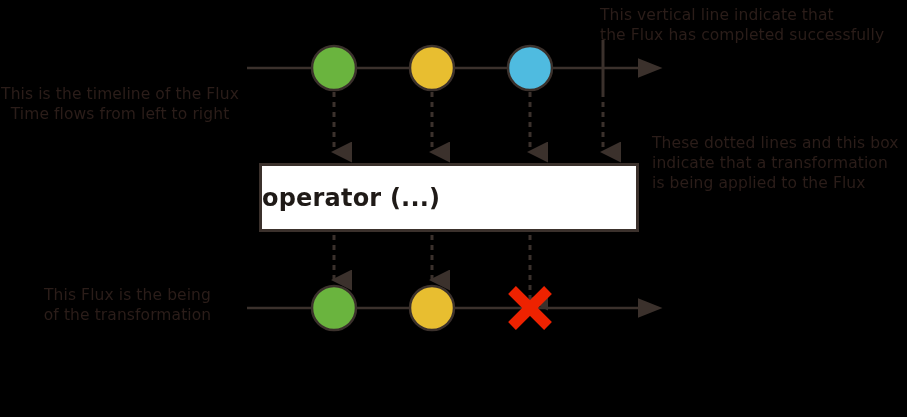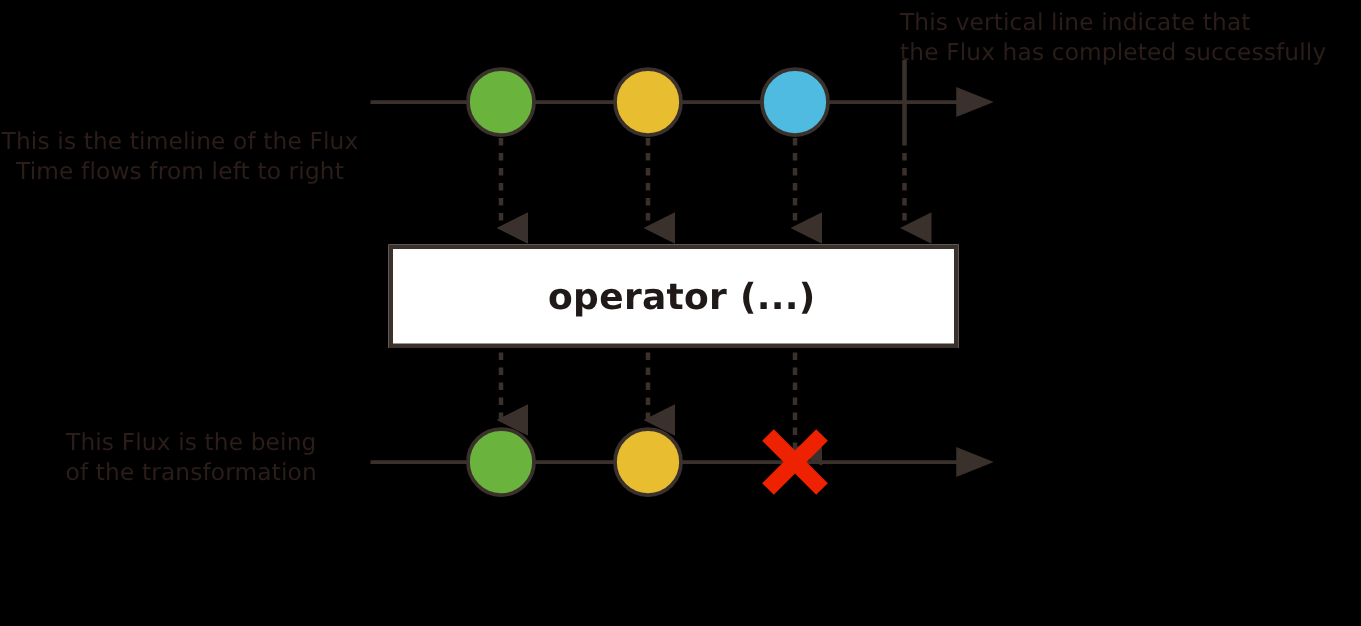--- a/index.html
+++ b/index.html
@@ -63,22 +63,21 @@
     position: absolute;
     left: 259px;
     top: 163px;
     width: 380px;
     height: 69px;
     background: #ffffff;
     border: 3px solid #3b312c;
     box-sizing: border-box;
     display: flex;
     align-items: center;
-    justify-content: center;
-    padding-left: 11px;
+    justify-content: flex-start;
   }
   #operator-label {
     color: #1f1a17;
     font-size: 24px;
     font-weight: bold;
     font-family: "DejaVu Sans", "Liberation Sans", sans-serif;
     letter-spacing: 0.2px;
   }
 </style>
 </head>
@@ -136,19 +135,22 @@
     <span id="operator-label">operator (...)</span>
   </div>
 
   <div class="annot center" id="annot-timeline">This is the timeline of the Flux
 Time flows from left to right</div>
 
 
   <div class="annot left" id="annot-complete">This vertical line indicate that
 the Flux has completed successfully</div>
 
+  <div class="annot left" id="annot-transform">These dotted lines and this box
+indicate that a transformation
+is being applied to the Flux</div>
 
 
   <div class="annot center" id="annot-result">This Flux is the being
 of the transformation</div>
 
 
 </div>
 
 </body></html>

